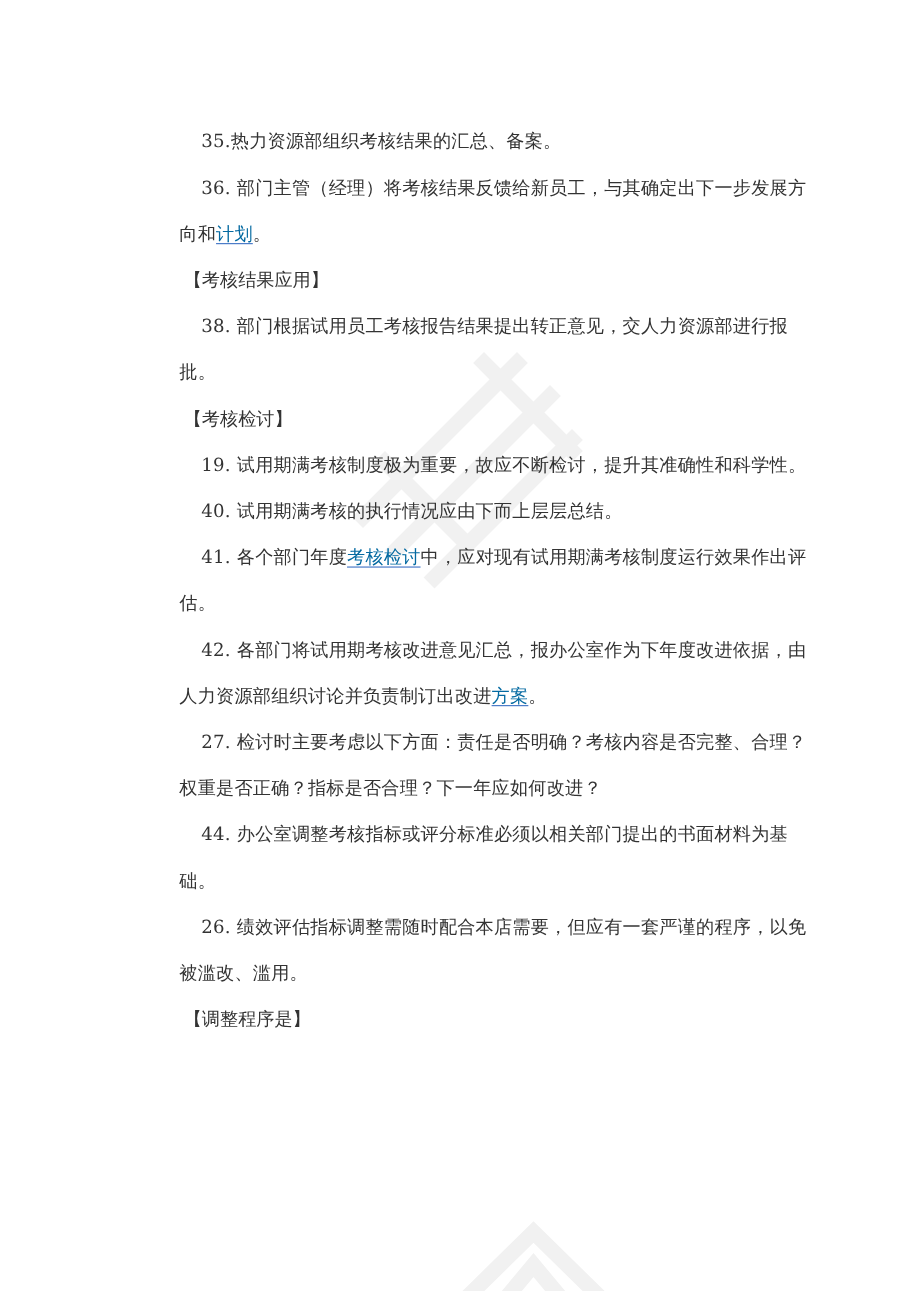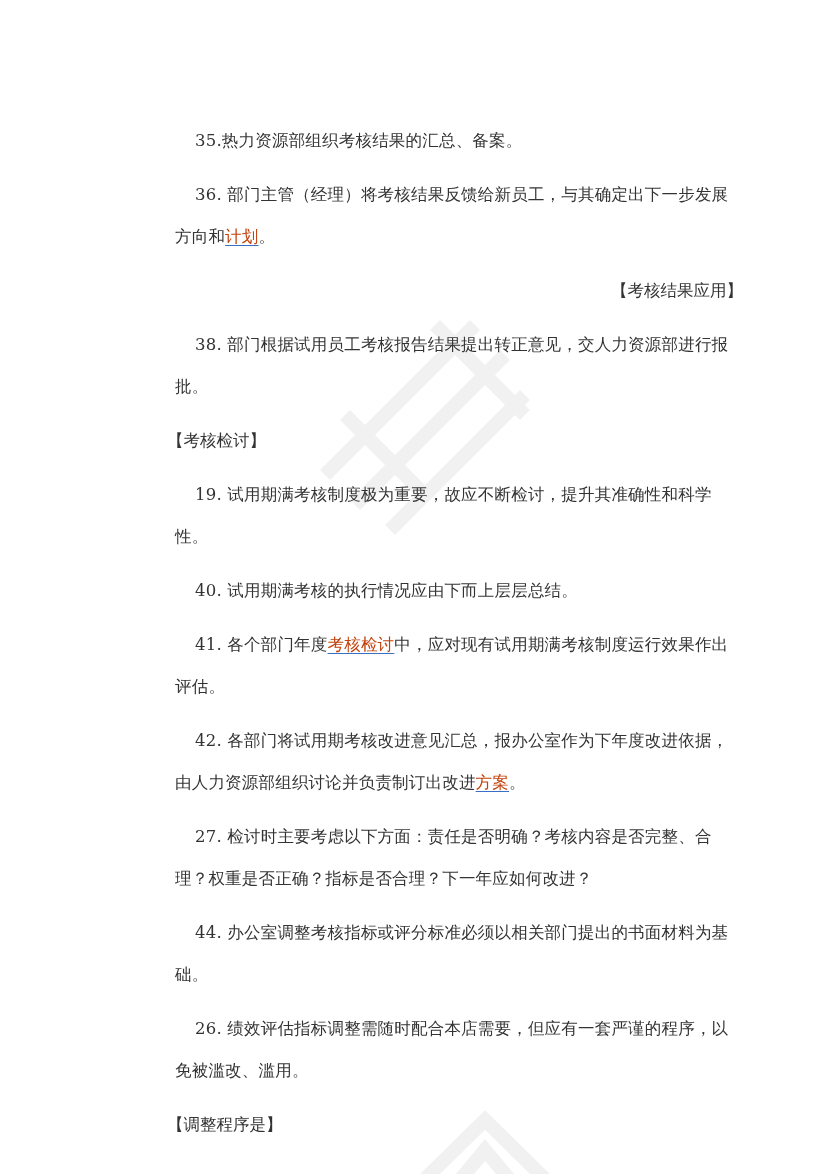--- a/index.html
+++ b/index.html
@@ -21,35 +21,35 @@
       z-index: 0;
     }
     .page {
       position: absolute;
       left: 163px;
       top: 108px;
       width: 580px;
       z-index: 1;
     }
     .para {
-      margin: 12px;
+      margin: 0;
       font-size: 16.5px;
       line-height: 42px;
       text-indent: 20px;
       letter-spacing: 0.2px;
       white-space: normal;
     }
     .heading {
       margin: 0;
       font-size: 16.5px;
       line-height: 42px;
       text-indent: 4px;
     }
     .link {
-      color: #c2410c;
+      color: #0369a1;
       text-decoration: underline;
       text-decoration-color: #3a6fc4;
       text-underline-offset: 3px;
       cursor: pointer;
     }
   </style>
 </head>
 <body>
 
 <svg class="watermark" width="830" height="1174" viewBox="0 0 830 1174" xmlns="http://www.w3.org/2000/svg">
@@ -62,21 +62,21 @@
     <path d="M350 420 L420 490"></path>
 
     <path d="M430 1174 L485 1120 L540 1174"></path>
     <path d="M465 1174 L485 1150 L505 1174"></path>
   </g>
 </svg>
 
 <div class="page" id="doc">
     <p class="para"><span>35.热力资源部组织考核结果的汇总、备案。</span></p>
     <p class="para"><span>36. 部门主管（经理）将考核结果反馈给新员工，与其确定出下一步发展方向和</span><a class="link">计划</a><span>。</span></p>
-    <p class="heading" style="margin-top: 0px; text-align: right;"><span>【考核结果应用】</span></p>
+    <p class="heading" style="margin-top: 0px;"><span>【考核结果应用】</span></p>
     <p class="para"><span>38. 部门根据试用员工考核报告结果提出转正意见，交人力资源部进行报批。</span></p>
     <p class="heading" style="margin-top: 0px;"><span>【考核检讨】</span></p>
     <p class="para"><span>19. 试用期满考核制度极为重要，故应不断检讨，提升其准确性和科学性。</span></p>
     <p class="para"><span>40. 试用期满考核的执行情况应由下而上层层总结。</span></p>
     <p class="para"><span>41. 各个部门年度</span><a class="link">考核检讨</a><span>中，应对现有试用期满考核制度运行效果作出评估。</span></p>
     <p class="para"><span>42. 各部门将试用期考核改进意见汇总，报办公室作为下年度改进依据，由人力资源部组织讨论并负责制订出改进</span><a class="link">方案</a><span>。</span></p>
     <p class="para"><span>27. 检讨时主要考虑以下方面：责任是否明确？考核内容是否完整、合理？权重是否正确？指标是否合理？下一年应如何改进？</span></p>
     <p class="para"><span>44. 办公室调整考核指标或评分标准必须以相关部门提出的书面材料为基础。</span></p>
     <p class="para"><span>26. 绩效评估指标调整需随时配合本店需要，但应有一套严谨的程序，以免被滥改、滥用。</span></p>
     <p class="heading" style="margin-top: 0px;"><span>【调整程序是】</span></p>

